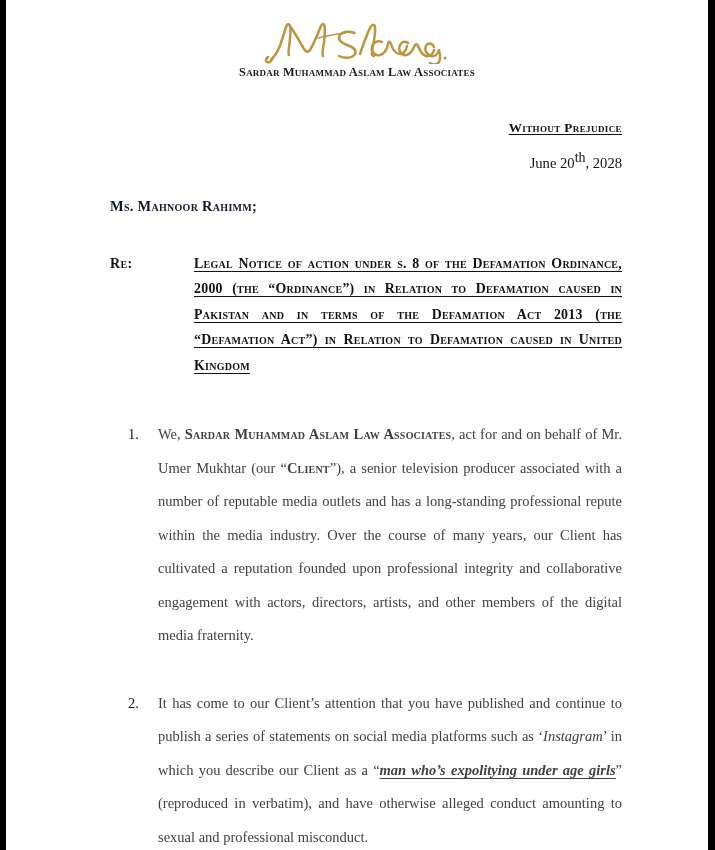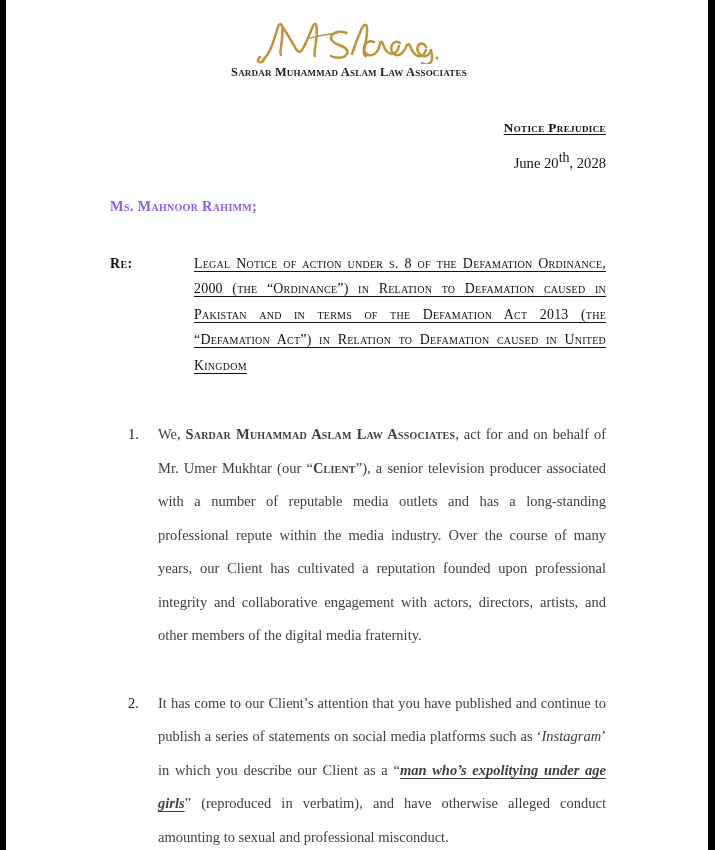--- a/index.html
+++ b/index.html
@@ -23,21 +23,21 @@
     background: #000000;
     padding: 0 7px 0 6px;
   }
 
   .page {
     position: relative;
     width: 702px;
     height: 850px;
     background: #ffffff;
     overflow: hidden;
-    padding: 0 16px 0 0;
+    padding: 0 0 0 0;
   }
 
   
   .letterhead {
     text-align: center;
     padding-top: 18px;
   }
   .logo-mark {
     display: block;
     margin: 0 auto;
@@ -83,21 +83,21 @@
     font-size: 14px;
     vertical-align: super;
   }
 
   .addressee {
     margin-top: 26px;
     font-variant: small-caps;
     font-weight: bold;
     font-size: 14.4px;
     letter-spacing: 0.3px;
-    color: #8b5cf6;
+    color: #0f172a;
   }
 
   
   .re-block {
     margin-top: 36px;
     display: flex;
     align-items: flex-start;
   }
   .re-label {
     flex: 0 0 auto;
@@ -105,21 +105,21 @@
     font-variant: small-caps;
     font-weight: bold;
     font-size: 14px;
     letter-spacing: 0.3px;
     color: #111;
     line-height: 25.5px;
   }
   .re-text {
     flex: 1 1 auto;
     font-variant: small-caps;
-    font-weight: normal;
+    font-weight: bold;
     font-size: 13.9px;
     letter-spacing: 0.25px;
     color: #111;
     text-align: justify;
     text-justify: inter-word;
     line-height: 25.5px;
     text-decoration: underline;
     text-underline-offset: 2.5px;
     text-decoration-thickness: 1px;
   }
@@ -184,21 +184,21 @@
           <path d="M12 78 C8 82 6 86 10 88 C14 90 20 86 20 82" stroke-width="5"></path>
         </g>
         <circle cx="366" cy="80" r="3" fill="#bd9440"></circle>
       </svg>
       <div class="firm-name">Sardar Muhammad Aslam Law Associates</div>
     </div>
 
     <div class="content">
 
       <div class="wp-line">
-        <span class="wp">Notice Prejudice</span>
+        <span class="wp">Without Prejudice</span>
       </div>
 
       <div class="date-line">
         <span>June 20</span><sup>th</sup><span>, 2028</span>
       </div>
 
       <div class="addressee">Ms. Mahnoor Rahimm;</div>
 
       <div class="re-block">
         <div class="re-label">Re:</div>

